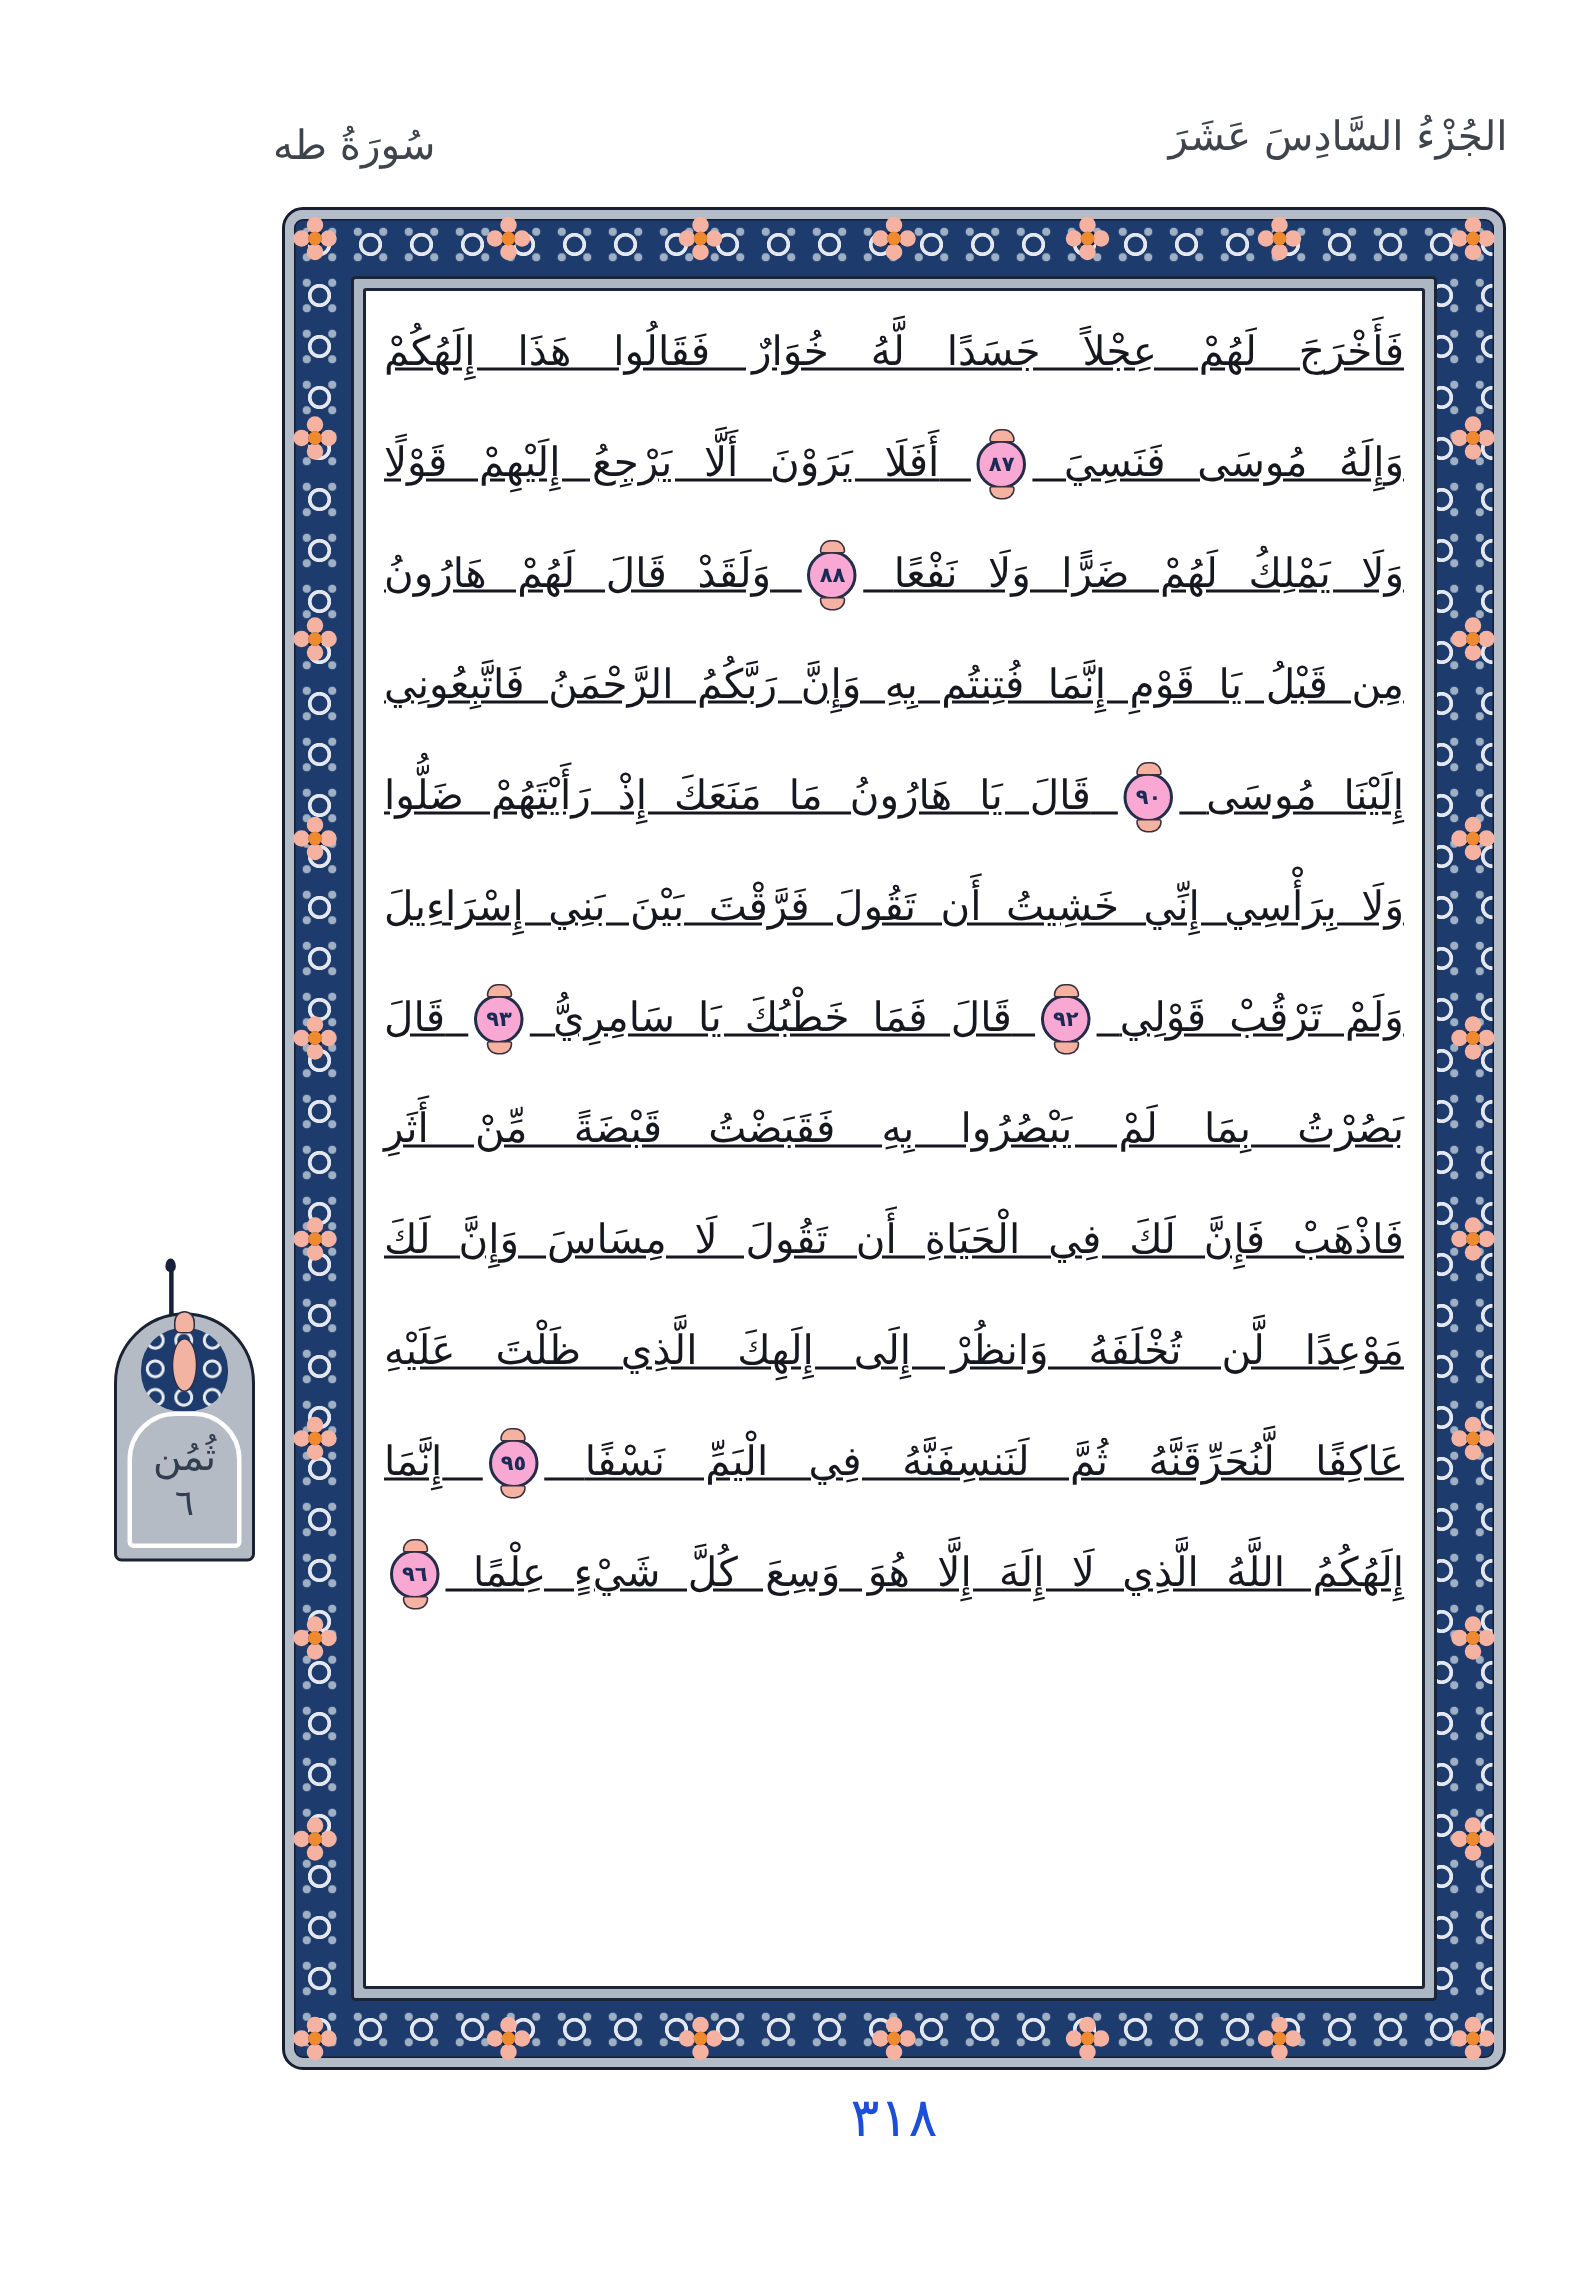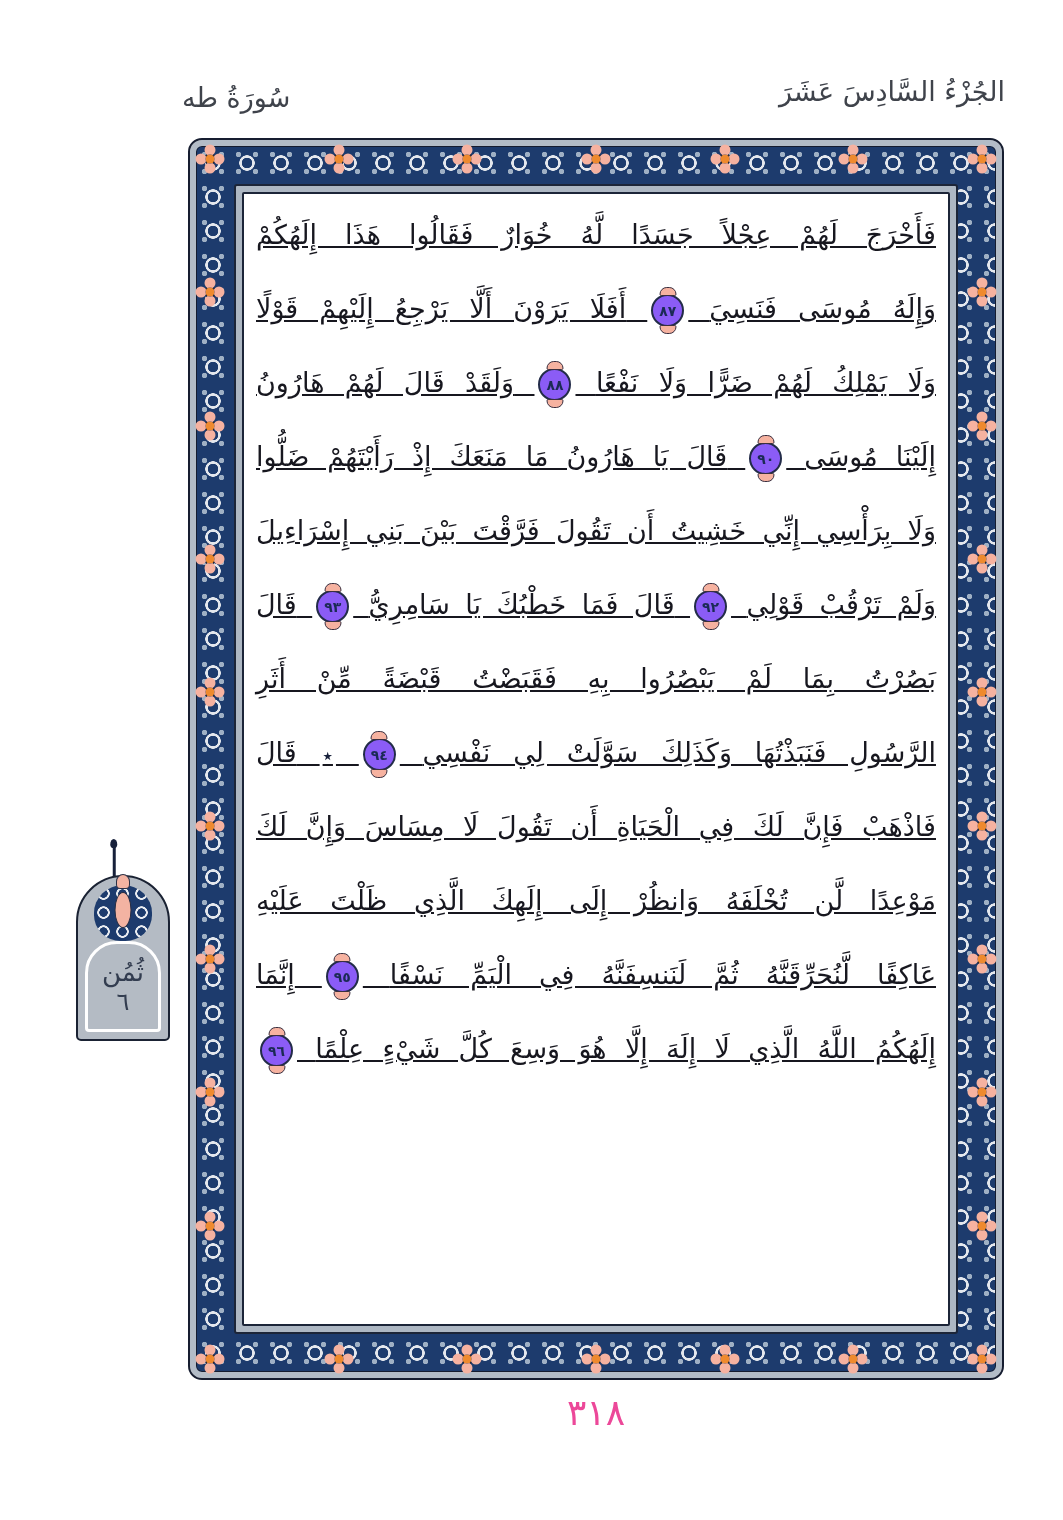--- a/index.html
+++ b/index.html
@@ -36,21 +36,21 @@
   }
   
   .qcol{width:100%;height:100%;direction:rtl;}
   .qline{
     height:74px;line-height:74px;font-size:27px;color:#17171f;
     text-align:justify;text-align-last:justify;direction:rtl;overflow:visible;text-decoration:underline;
   }
   .ayah{
     display:inline-flex;align-items:center;justify-content:center;
     width:33px;height:33px;border-radius:50%;
-    background:#8b5cf6;border:2px solid #232c49;box-sizing:border-box;
+    background:#f9a8d4;border:2px solid #232c49;box-sizing:border-box;
     color:#1b2a55;font-size:14px;font-weight:bold;line-height:1;
     vertical-align:middle;position:relative;margin:0 4px;
   }
   .ayah::before,.ayah::after{
     content:"";position:absolute;left:50%;transform:translateX(-50%);
     width:15px;height:7px;background:#f6b2a0;border:1px solid #3a2f3f;
   }
   .ayah::before{top:-9px;border-radius:8px 8px 2px 2px;}
   .ayah::after{bottom:-9px;border-radius:2px 2px 8px 8px;}
   .hizb-star{font-size:19px;color:#17203a;vertical-align:middle;margin:0 3px;}
@@ -75,40 +75,40 @@
   .panel{
     position:absolute;left:7px;right:7px;top:64px;bottom:7px;box-sizing:border-box;
     background:#b4bbc4;border:3px solid #ffffff;border-radius:32px 32px 4px 4px;
     display:flex;flex-direction:column;align-items:center;justify-content:center;gap:2px;
     color:#333d50;
   }
   .panel .t1{font-size:26px;line-height:1.1;}
   .panel .t2{font-size:24px;line-height:1.1;}
   
   .pagenum{position:absolute;left:190px;width:812px;top:1392px;text-align:center;
-    font-size:36px;color:#ec4899;letter-spacing:2px;}
+    font-size:36px;color:#1d4ed8;letter-spacing:2px;}
 </style>
 </head>
 <body>
 
 <div class="hdr hdr-surah">سُورَةُ طه</div>
 <div class="hdr hdr-juz">الجُزْءُ السَّادِسَ عَشَرَ</div>
 
 <div class="frame" id="frame">
   <div class="strip">
     <div class="paper">
       <div class="qcol" id="qcol">
           <div class="qline"><span>فَأَخْرَجَ لَهُمْ عِجْلاً جَسَدًا لَّهُ خُوَارٌ فَقَالُوا هَذَا إِلَهُكُمْ</span> </div>
           <div class="qline"><span>وَإِلَهُ مُوسَى فَنَسِيَ</span> <span class="ayah">٨٧</span> <span>أَفَلَا يَرَوْنَ أَلَّا يَرْجِعُ إِلَيْهِمْ قَوْلًا</span> </div>
           <div class="qline"><span>وَلَا يَمْلِكُ لَهُمْ ضَرًّا وَلَا نَفْعًا</span> <span class="ayah">٨٨</span> <span>وَلَقَدْ قَالَ لَهُمْ هَارُونُ</span> </div>
+          <div class="qline"><span>مِن قَبْلُ يَا قَوْمِ إِنَّمَا فُتِنتُم بِهِ وَإِنَّ رَبَّكُمُ الرَّحْمَنُ فَاتَّبِعُونِي</span> </div>
           <div class="qline"><span>إِلَيْنَا مُوسَى</span> <span class="ayah">٩٠</span> <span>قَالَ يَا هَارُونُ مَا مَنَعَكَ إِذْ رَأَيْتَهُمْ ضَلُّوا</span> </div>
           <div class="qline"><span>وَلَا بِرَأْسِي إِنِّي خَشِيتُ أَن تَقُولَ فَرَّقْتَ بَيْنَ بَنِي إِسْرَاءِيلَ</span> </div>
           <div class="qline"><span>وَلَمْ تَرْقُبْ قَوْلِي</span> <span class="ayah">٩٢</span> <span>قَالَ فَمَا خَطْبُكَ يَا سَامِرِيُّ</span> <span class="ayah">٩٣</span> <span>قَالَ</span> </div>
           <div class="qline"><span>بَصُرْتُ بِمَا لَمْ يَبْصُرُوا بِهِ فَقَبَضْتُ قَبْضَةً مِّنْ أَثَرِ</span> </div>
-          <div class="qline"><span>الرَّسُولِ فَنَبَذْتُهَا وَكَذَلِكَ سَوَّلَتْ لِي نَفْسِي</span> <span class="ayah">٩٤</span> <span class="hizb-star">٭</span> <span>قَالَ</span> </div>
           <div class="qline"><span>فَاذْهَبْ فَإِنَّ لَكَ فِي الْحَيَاةِ أَن تَقُولَ لَا مِسَاسَ وَإِنَّ لَكَ</span> </div>
           <div class="qline"><span>مَوْعِدًا لَّن تُخْلَفَهُ وَانظُرْ إِلَى إِلَهِكَ الَّذِي ظَلْتَ عَلَيْهِ</span> </div>
           <div class="qline"><span>عَاكِفًا لَّنُحَرِّقَنَّهُ ثُمَّ لَنَنسِفَنَّهُ فِي الْيَمِّ نَسْفًا</span> <span class="ayah">٩٥</span> <span>إِنَّمَا</span> </div>
           <div class="qline"><span>إِلَهُكُمُ اللَّهُ الَّذِي لَا إِلَهَ إِلَّا هُوَ وَسِعَ كُلَّ شَيْءٍ عِلْمًا</span> <span class="ayah">٩٦</span> </div>
         </div>
     </div>
   </div>
 <span class="flower" style="left: 14px; top: 13px;">
       <i></i>
     </span>

